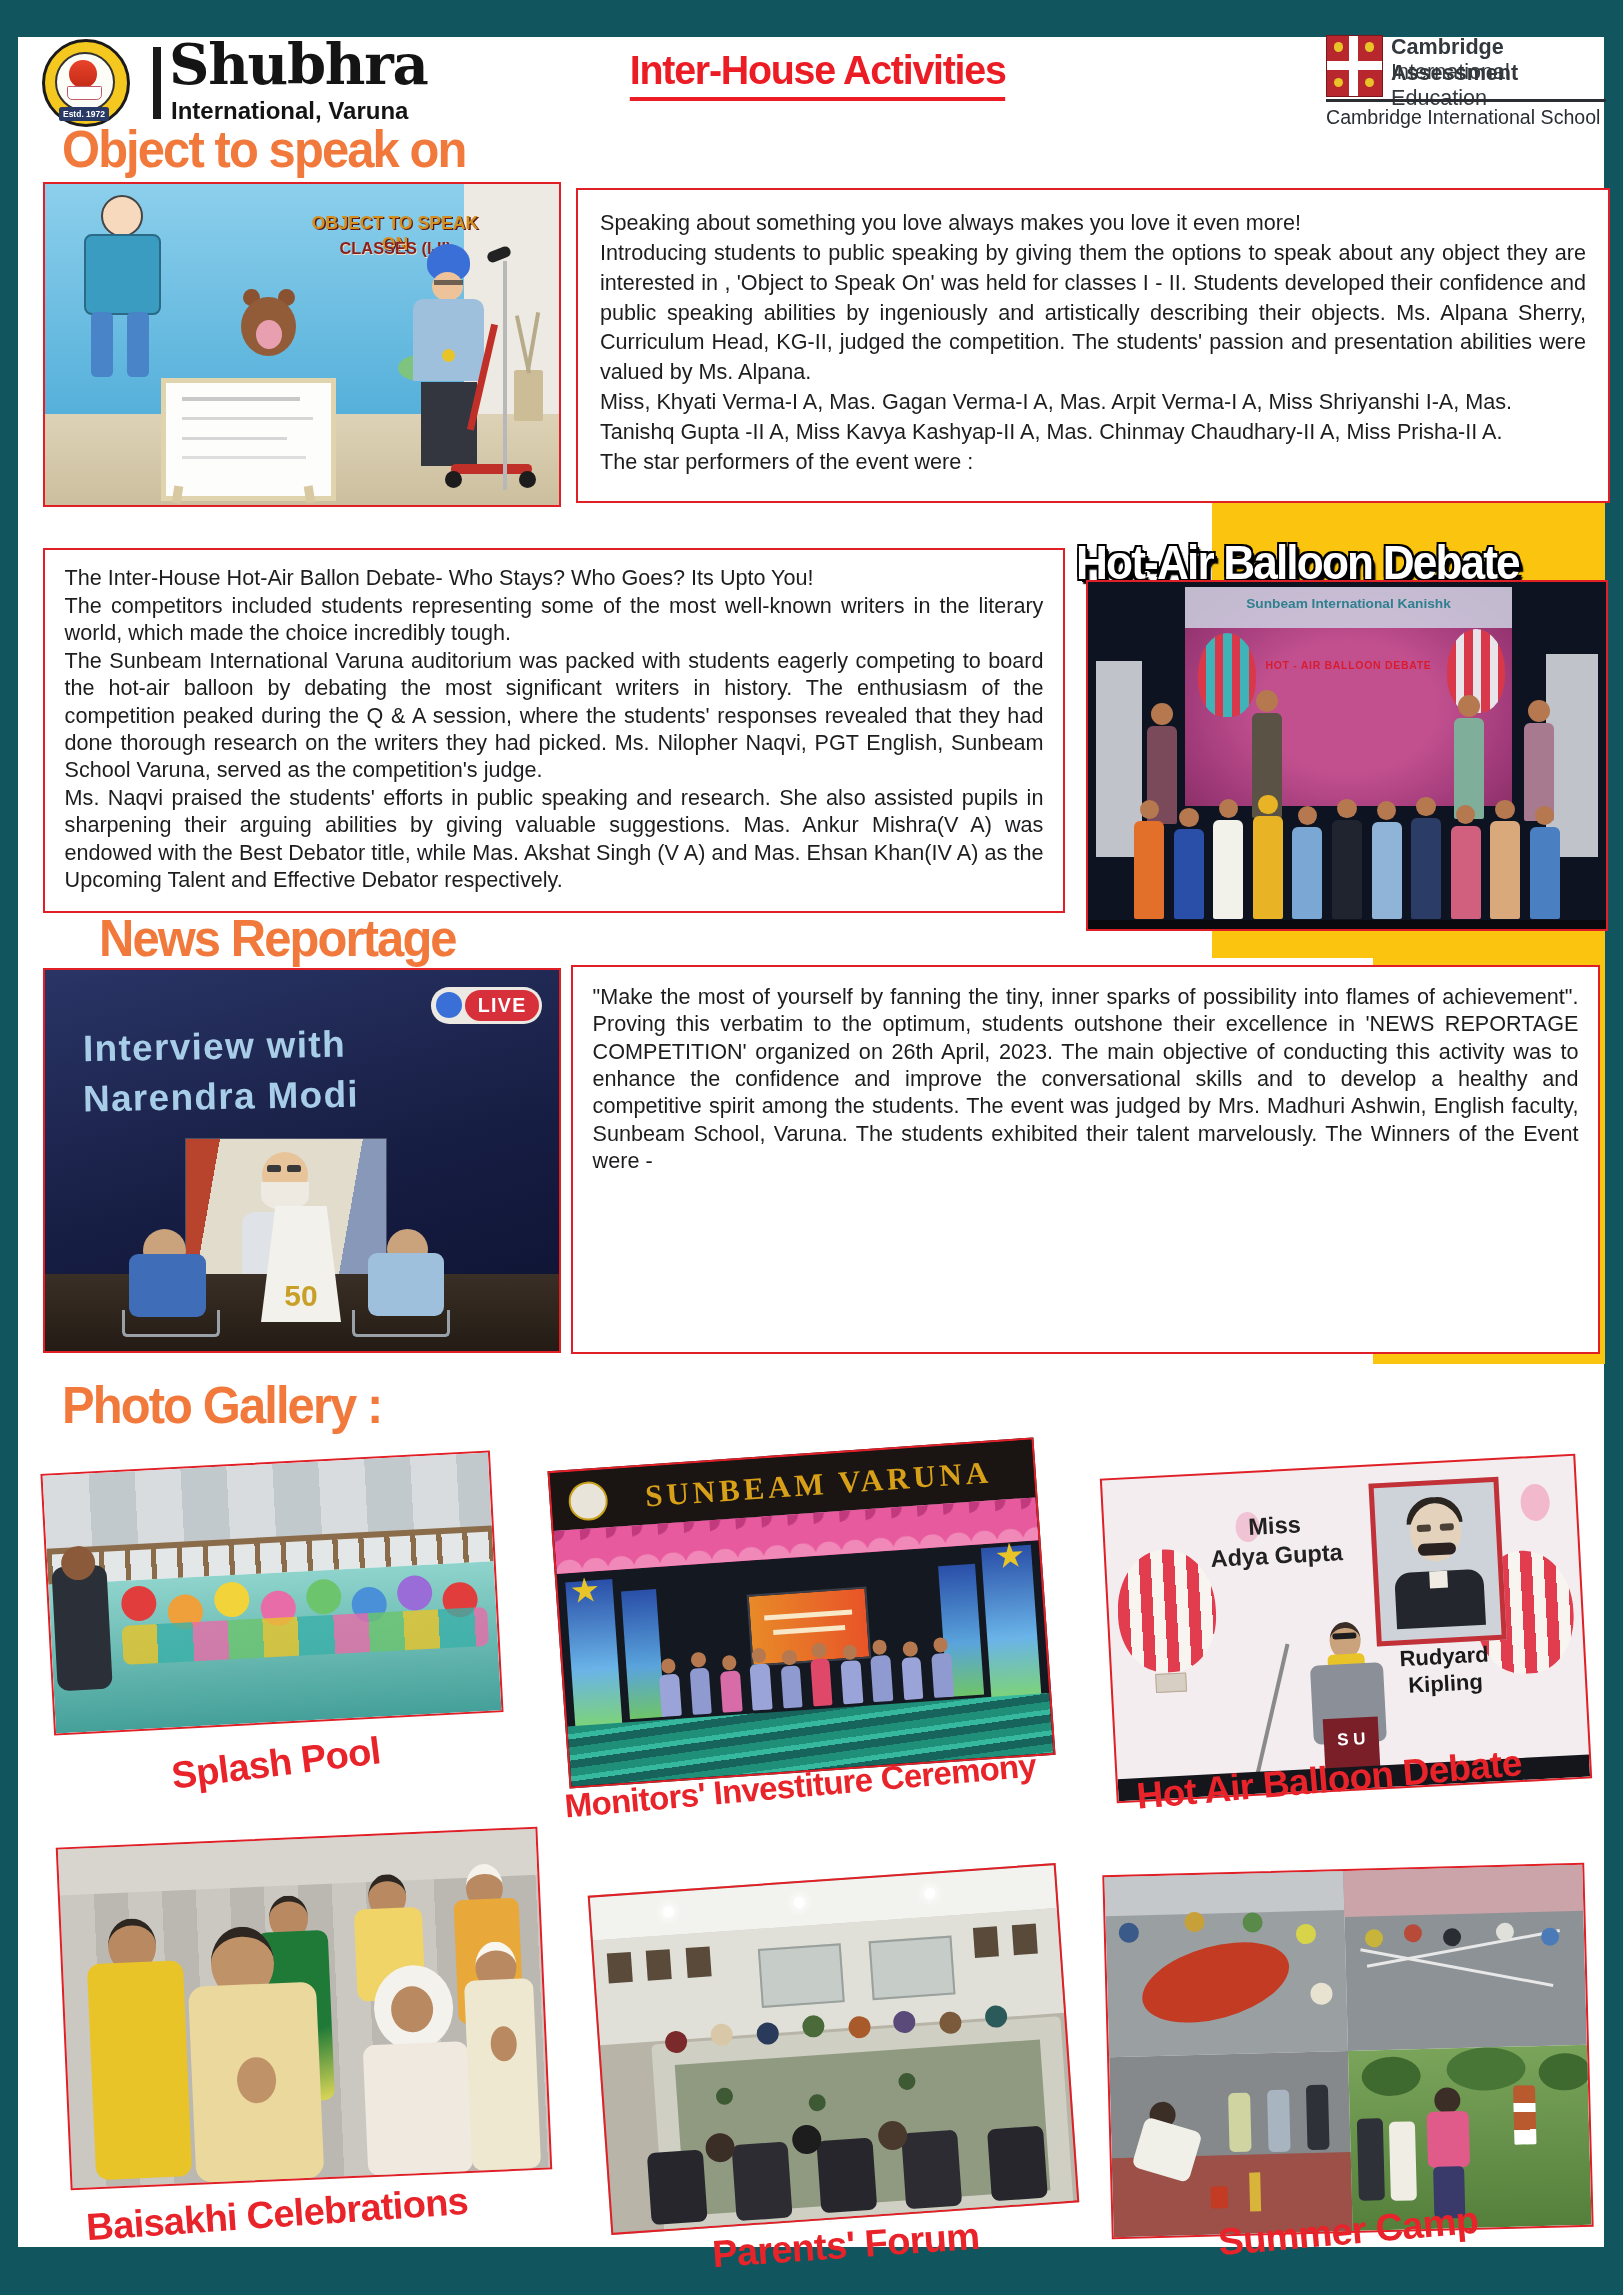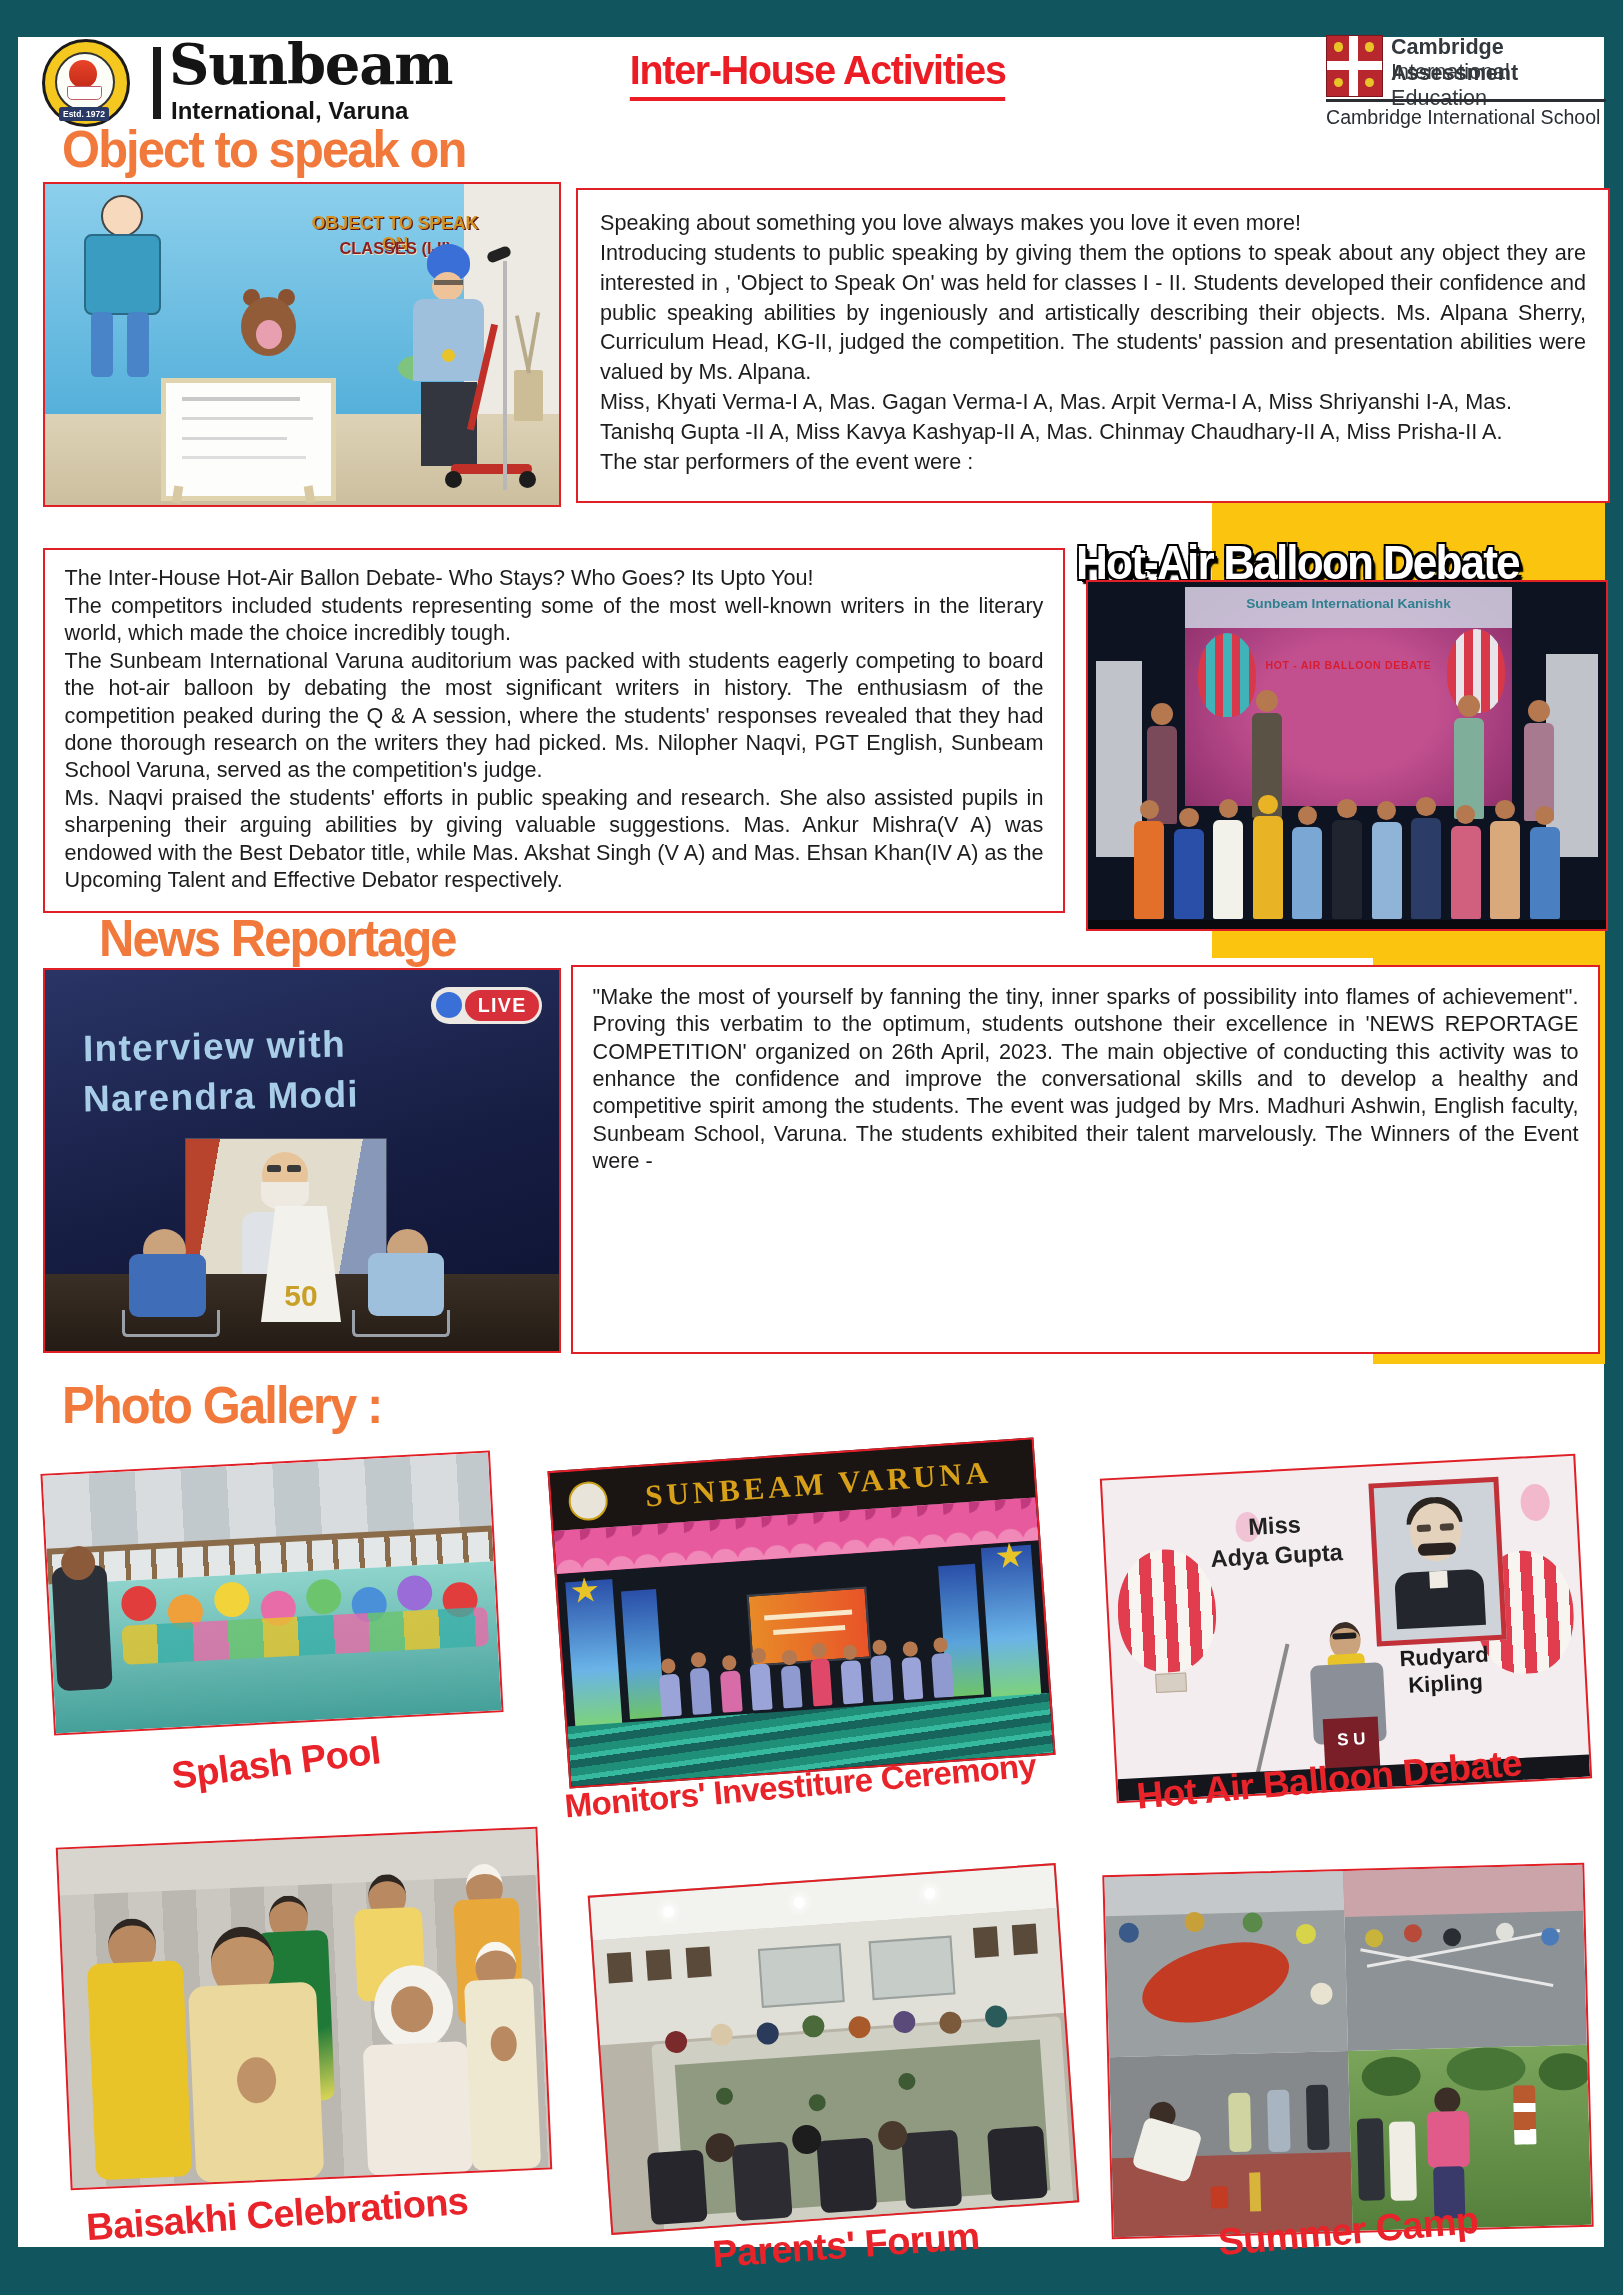--- a/index.html
+++ b/index.html
@@ -40,21 +40,21 @@
   <div class="abs" style="left:1373px;top:958px;width:232px;height:406px;background:#fbc40f;"></div>
 
   <div class="abs" style="left:38px;top:39px;width:105px;height:86px;">
     <div class="abs" style="left:3.9px;top:0;width:82px;height:82px;border-radius:50%;background:#f4c81e;border:3.9px solid #1a1a1a;"></div>
     <div class="abs" style="left:17px;top:13px;width:56px;height:56px;border-radius:50%;background:#fdfdf8;border:2px solid #333;"></div>
     <div class="abs" style="left:31px;top:21px;width:27.5px;height:27.5px;border-radius:50%;background:linear-gradient(#e8442a,#c42a18);"></div>
     <div class="abs" style="left:29px;top:47px;width:33px;height:11.8px;background:#fff;border:1.3px solid #c05a6a;border-radius:1.3px 1.3px 5.2px 5.2px;"></div>
     <div class="abs" style="left:21px;top:68px;width:50px;height:14.4px;background:#2a3a66;border-radius:2.6px;color:#fff;font-size:8.5px;font-weight:bold;text-align:center;line-height:14.4px;">Estd. 1972</div>
   </div>
   <div class="abs" style="left:153px;top:47px;width:7.9px;height:72px;background:#1a1a1a;"></div>
-  <div class="abs" style="left:169px;top:31px;font-family:'DejaVu Serif',serif;font-weight:bold;font-size:56px;color:#141414;letter-spacing:-1.3px;">Sunbeam</div>
+  <div class="abs" style="left:169px;top:31px;font-family:'DejaVu Serif',serif;font-weight:bold;font-size:56px;color:#141414;letter-spacing:-1.3px;">Shubhra</div>
   <div class="abs" style="left:171px;top:97px;font-size:24px;font-weight:bold;color:#141414;">International, Varuna</div>
 
   <div class="abs" style="left:556px;top:47px;width:523px;text-align:center;">
     <span style="display:inline-block;font-size:41px;font-weight:800;color:#ec1c24;letter-spacing:-1.3px;border-bottom:4.6px solid #ec1c24;padding-bottom:2.6px;transform:scaleX(.96);">Inter-House Activities</span>
   </div>
 
   <div class="abs" style="left:1326px;top:31px;width:281px;height:85px;">
     <div class="abs" style="left:0;top:3.9px;width:55px;height:60px;background:#b8272e;border:1.3px solid #7a161b;">
       <div class="abs" style="left:22px;top:0;width:9.2px;height:60px;background:#fff;"></div>
       <div class="abs" style="left:0;top:25px;width:55px;height:9.2px;background:#fff;"></div>

